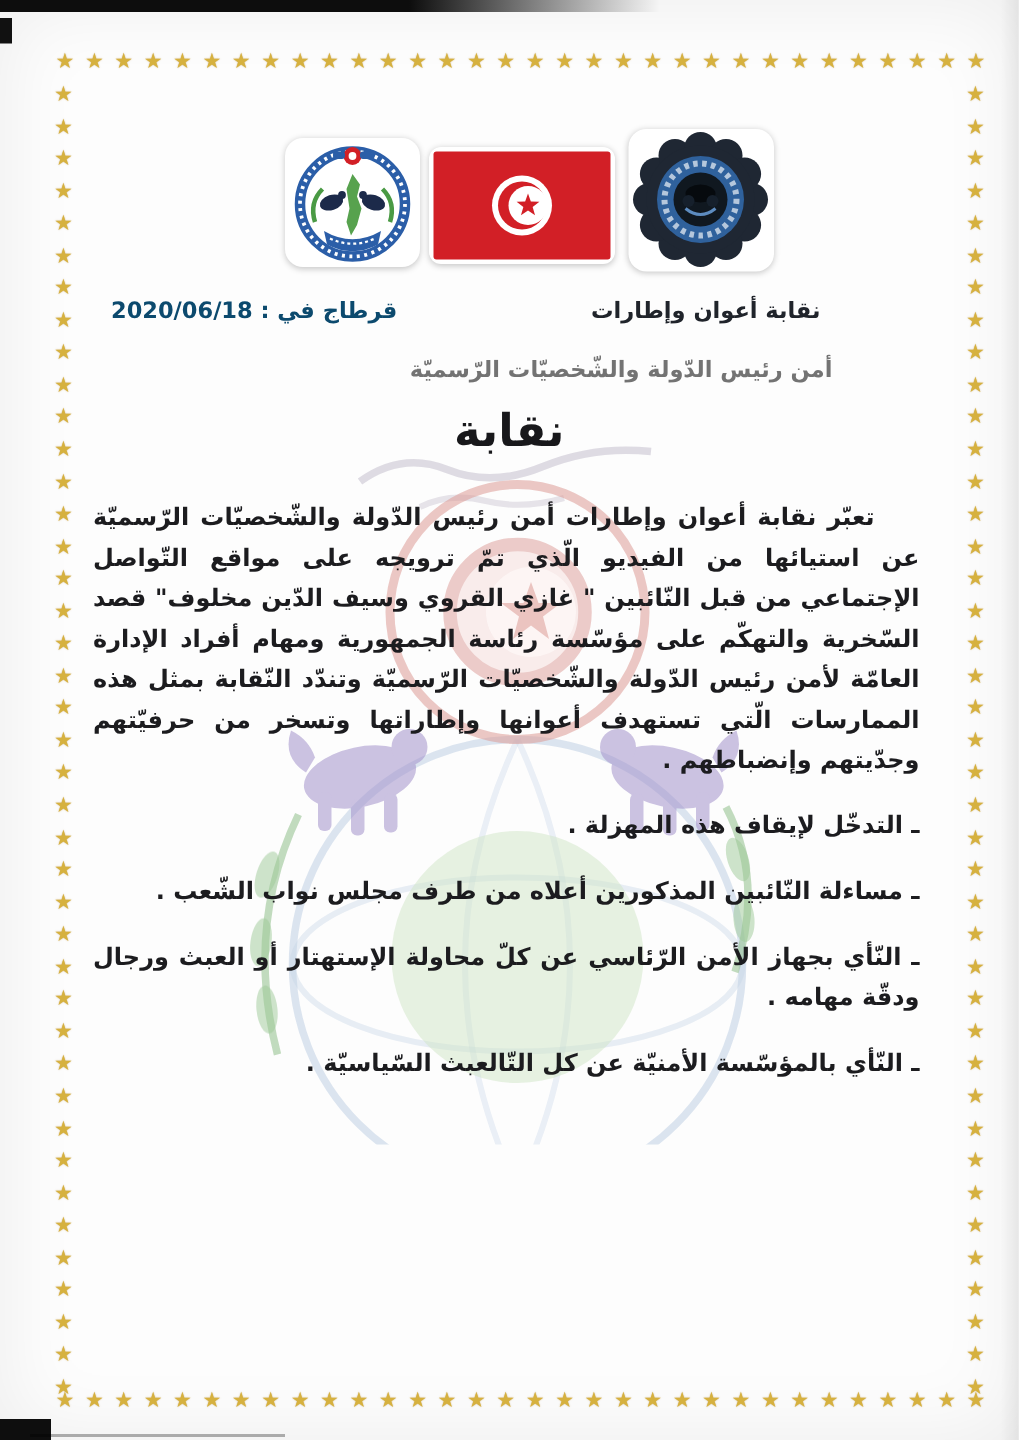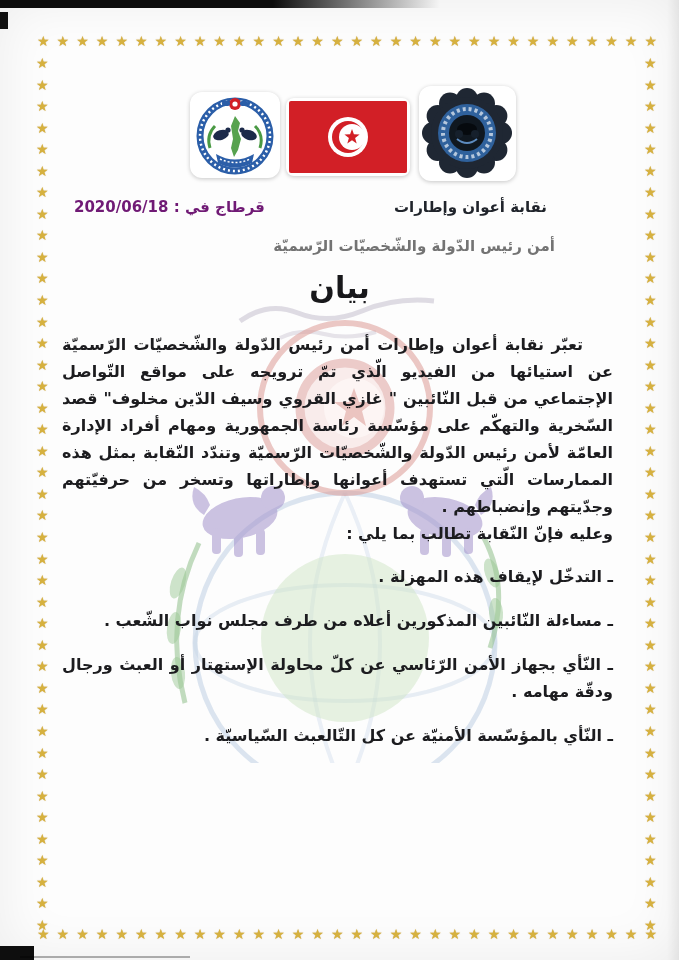--- a/index.html
+++ b/index.html
@@ -37,21 +37,21 @@
 
   
   .logo-card{position:absolute;background:#fff;border-radius:12px;
     box-shadow:0 1px 4px rgba(0,0,0,.22);display:flex;align-items:center;justify-content:center;}
   .card-union-left{left:190px;top:92px;width:90px;height:86px;}
   .card-flag{left:286px;top:98px;width:124px;height:78px;border-radius:8px;}
   .card-badge{left:419px;top:86px;width:97px;height:95px;}
 
   
   .org-line1{position:absolute;top:198px;right:132px;font-size:15px;font-weight:700;color:#20242b;direction:rtl;}
-  .date-line{position:absolute;top:198px;left:74px;font-size:15px;font-weight:700;color:#701a75;direction:rtl;}
+  .date-line{position:absolute;top:198px;left:74px;font-size:15px;font-weight:700;color:#0c4a6e;direction:rtl;}
   .org-line2{position:absolute;top:237px;right:124px;font-size:15px;font-weight:700;color:#737373;direction:rtl;}
 
   .doc-title{position:absolute;top:270px;left:0;width:100%;text-align:center;
     font-size:30px;font-weight:700;color:#18181b;}
 
   .doc-body{position:absolute;top:331px;right:66px;left:62px;
     direction:rtl;text-align:justify;
     font-size:16px;line-height:27px;font-weight:700;color:#1c1c1f;}
   .doc-body p{margin:0;}
   .lead-paragraph{text-indent:30px;}
@@ -336,25 +336,24 @@
       <circle cx="40" cy="48" r="4" fill="#16202c"></circle>
       <circle cx="56" cy="48" r="4" fill="#16202c"></circle>
       <path d="M38,53 q10,8 20,0" stroke="#5d8cc0" stroke-width="2" fill="none"></path>
     </svg>
   </div>
 
   <div class="org-line1">نقابة أعوان وإطارات</div>
   <div class="date-line">قرطاج في : 2020/06/18</div>
   <div class="org-line2">أمن رئيس الدّولة والشّخصيّات الرّسميّة</div>
 
-  <div class="doc-title">بيان</div>
+  <div class="doc-title">نقابة</div>
 
   <div class="doc-body">
     <p class="lead-paragraph">تعبّر نقابة أعوان وإطارات أمن رئيس الدّولة والشّخصيّات الرّسميّة عن استيائها من الفيديو الّذي تمّ ترويجه على مواقع التّواصل الإجتماعي من قبل النّائبين " غازي القروي وسيف الدّين مخلوف" قصد السّخرية والتهكّم على مؤسّسة رئاسة الجمهورية ومهام أفراد الإدارة العامّة لأمن رئيس الدّولة والشّخصيّات الرّسميّة وتندّد النّقابة بمثل هذه الممارسات الّتي تستهدف أعوانها وإطاراتها وتسخر من حرفيّتهم وجدّيتهم وإنضباطهم .</p>
-    <p class="demands-intro">وعليه فإنّ النّقابة تطالب بما يلي :</p>
     <div class="demands">
       <div class="demand-item">ـ التدخّل لإيقاف هذه المهزلة .</div>
       <div class="demand-item">ـ مساءلة النّائبين المذكورين أعلاه من طرف مجلس نواب الشّعب .</div>
       <div class="demand-item">ـ النّأي بجهاز الأمن الرّئاسي عن كلّ محاولة الإستهتار أو العبث ورجال ودقّة مهامه .</div>
       <div class="demand-item">ـ النّأي بالمؤسّسة الأمنيّة عن كل التّالعبث السّياسيّة .</div>
     </div>
   </div>
 
 </div>
 

